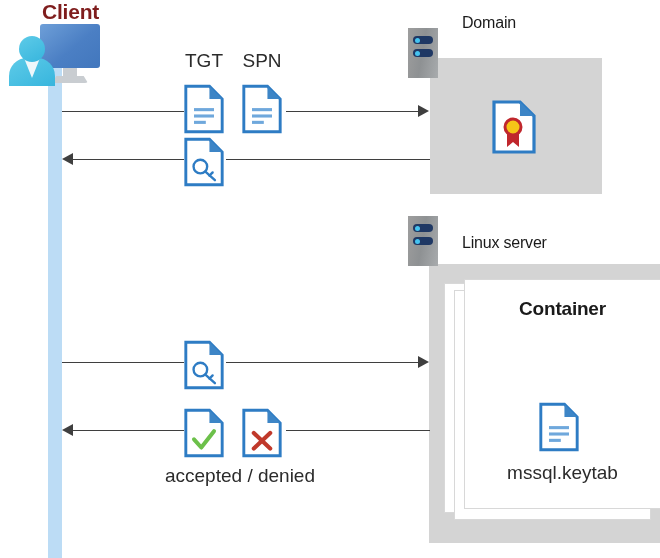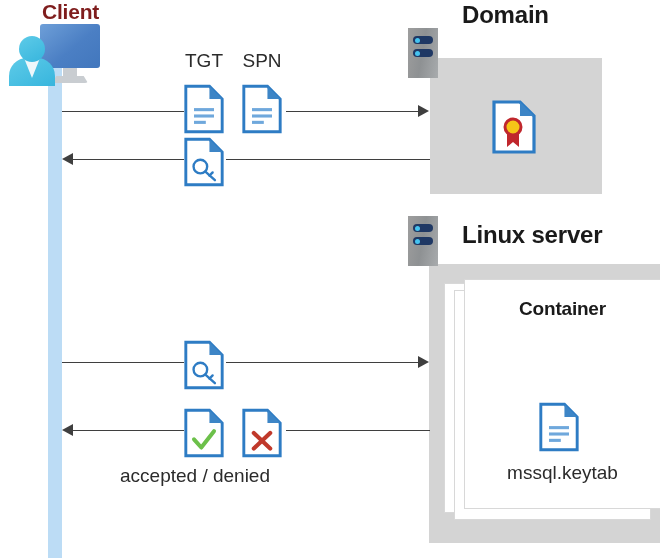--- a/index.html
+++ b/index.html
@@ -56,22 +56,22 @@
   }
   .person-collar{
     position:absolute;left:16px;top:34px;width:16px;height:20px;
     background:#eef7fb;
     clip-path:polygon(50% 100%, 0 0, 100% 0);
   }
 
   
   .server-box{position:absolute;background:#d4d4d4;}
   .server-title{
-    position:absolute;font-size:24px;font-weight:bold;color:#1a1a1a;
-    line-height:25px;letter-spacing:-0.2px;
+    position:absolute;font-size:16px;font-weight:normal;color:#1a1a1a;
+    line-height:25px;letter-spacing:-0.2px;margin-top:8px;
   }
 
   
   .rack{
     position:absolute;width:30px;height:50px;
     background:linear-gradient(100deg,#9e9e9e 0%,#8e9193 48%,#a8abad 100%);
   }
   .rack .bar{
     position:absolute;left:5px;width:20px;height:8px;border-radius:4px;
     background:#1f3864;
@@ -113,21 +113,21 @@
     position:absolute;width:100%;text-align:center;
     font-size:19px;font-weight:bold;color:#1a1a1a;letter-spacing:-0.2px;
   }
   .keytab-label{
     position:absolute;width:100%;text-align:center;
     font-size:19px;color:#2b2b2b;
   }
 
   .accepted-denied{
     position:absolute;left:120px;top:465px;width:240px;
-    text-align:left;font-size:19px;color:#2b2b2b;
+    text-align:center;font-size:19px;color:#2b2b2b;
   }
 </style>
 </head>
 <body>
 
 <div id="stage">
 
   <div class="lifeline"></div>
 
   <div class="client-label">Client</div>

